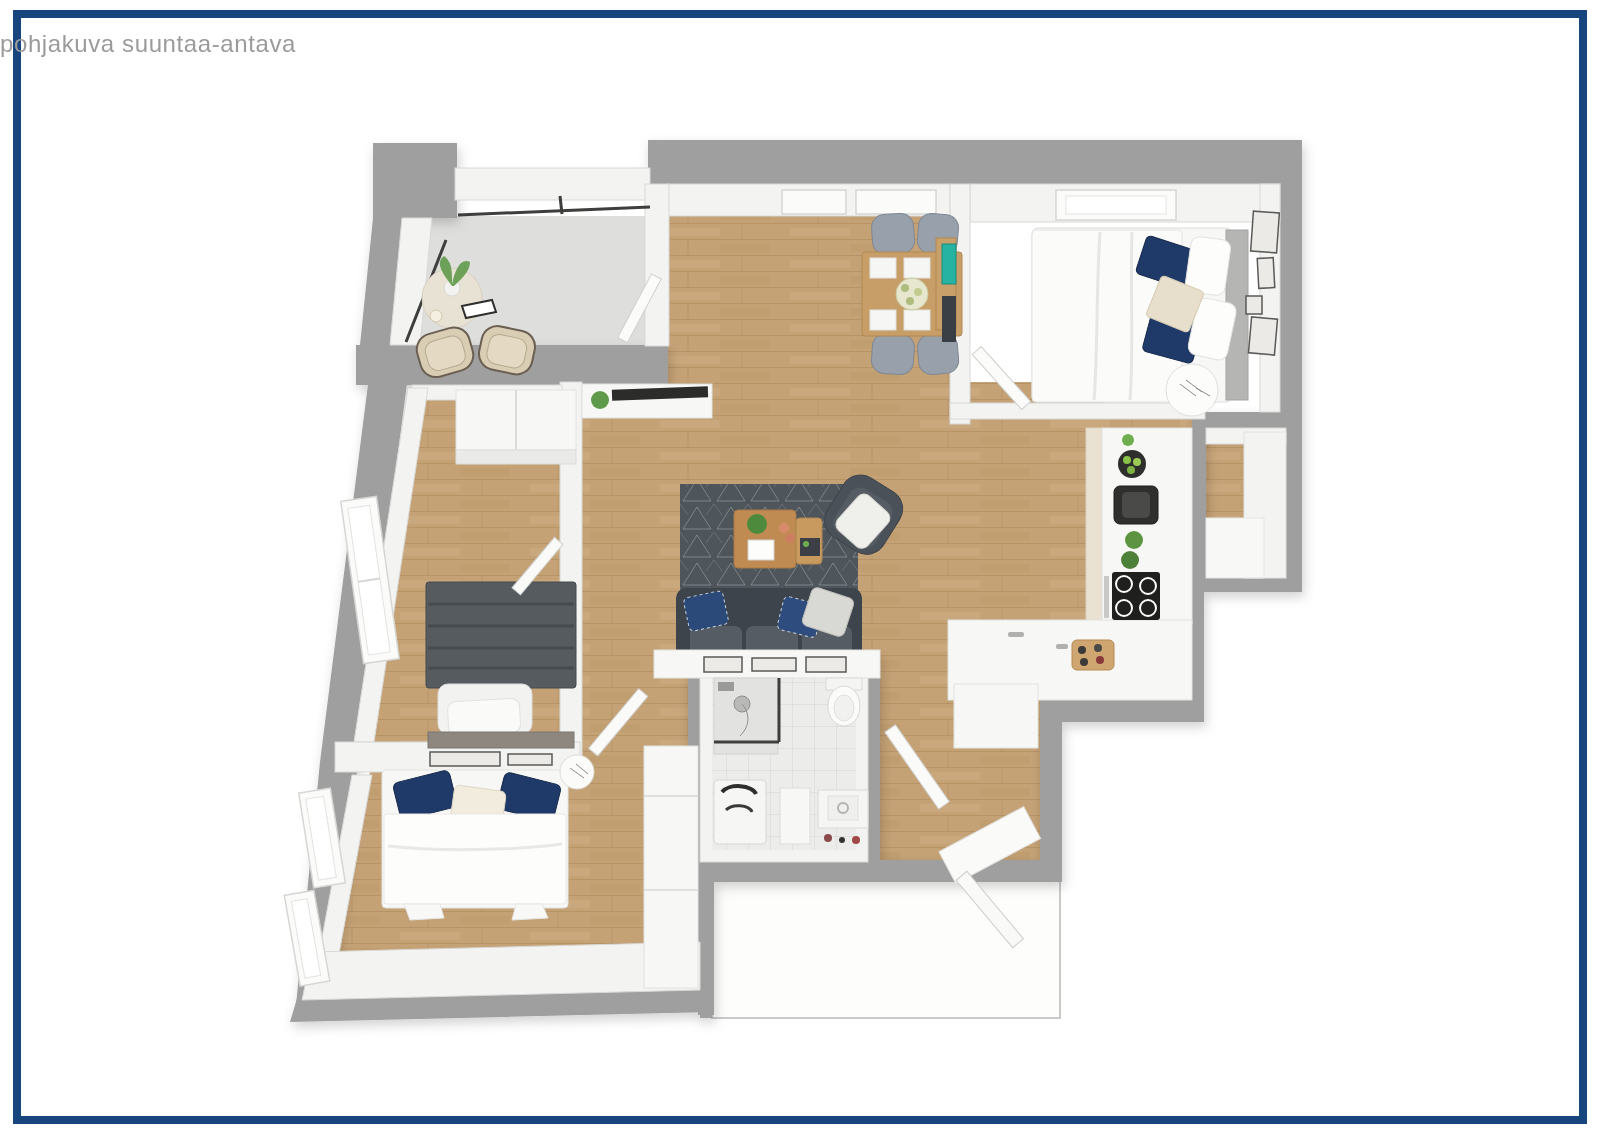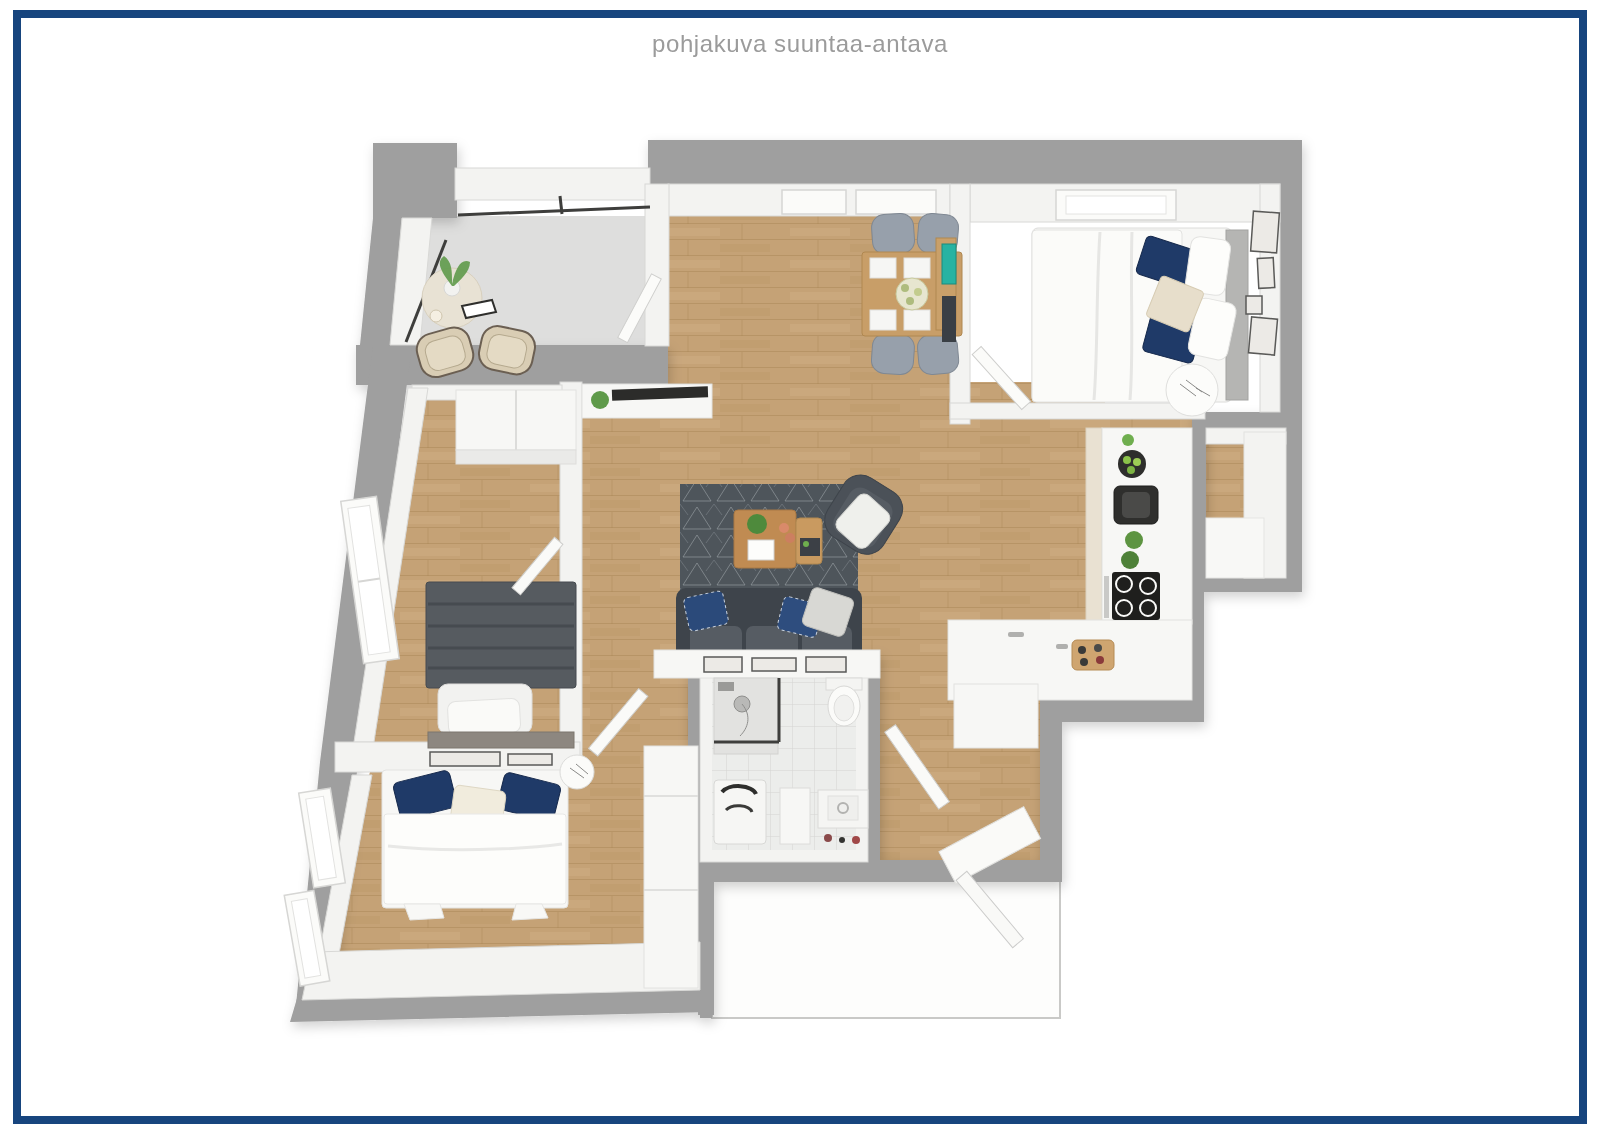--- a/index.html
+++ b/index.html
@@ -9,21 +9,21 @@
     --concrete:#dededd; --tile:#ecedeb; --tile-line:#d4d4d2;
     --rug:#4e555b; --rug-line:#9ba1a7;
     --sofa:#4b5158; --sofa-dark:#3e444b; --navy:#1f3a68;
     --table-wood:#c89e68; --chair-gray:#97a0ab; --plant:#5f9a4a;
     --teal:#27b3a2; --appliance:#232321; --bed-white:#f7f7f5; --dark-bed:#565b60;
   }
   html,body{margin:0;padding:0;width:1600px;height:1131px;background:var(--bg);overflow:hidden;
     font-family:"Liberation Sans", sans-serif;}
   .frame{position:absolute;left:13px;top:10px;right:13px;bottom:7px;
     border:8px solid var(--frame);pointer-events:none;}
-  .title{position:absolute;top:30px;left:0;width:100%;text-align:center;
+  .title{position:absolute;top:30px;left:0;width:100%;text-align:left;
     font-size:24px;letter-spacing:.6px;color:var(--title-color);}
   svg{position:absolute;left:0;top:0;}
   .wall{fill:var(--wall-outer);}
   .iw{fill:var(--wall-inner);stroke:var(--wall-edge);stroke-width:1;}
   .wwin{fill:#fbfbf9;stroke:#d6d6d4;stroke-width:1.5;}
   .white{fill:#f7f7f5;stroke:#e2e2e0;stroke-width:1;}
   .navy{fill:var(--navy);stroke:#16294c;stroke-width:1;}
   .wd{fill:url(#wood);}
   .gl{stroke:#3e3e3c;stroke-width:3;fill:none;}
   .thin{stroke:#5a5a58;stroke-width:1.5;fill:#eceae6;}

